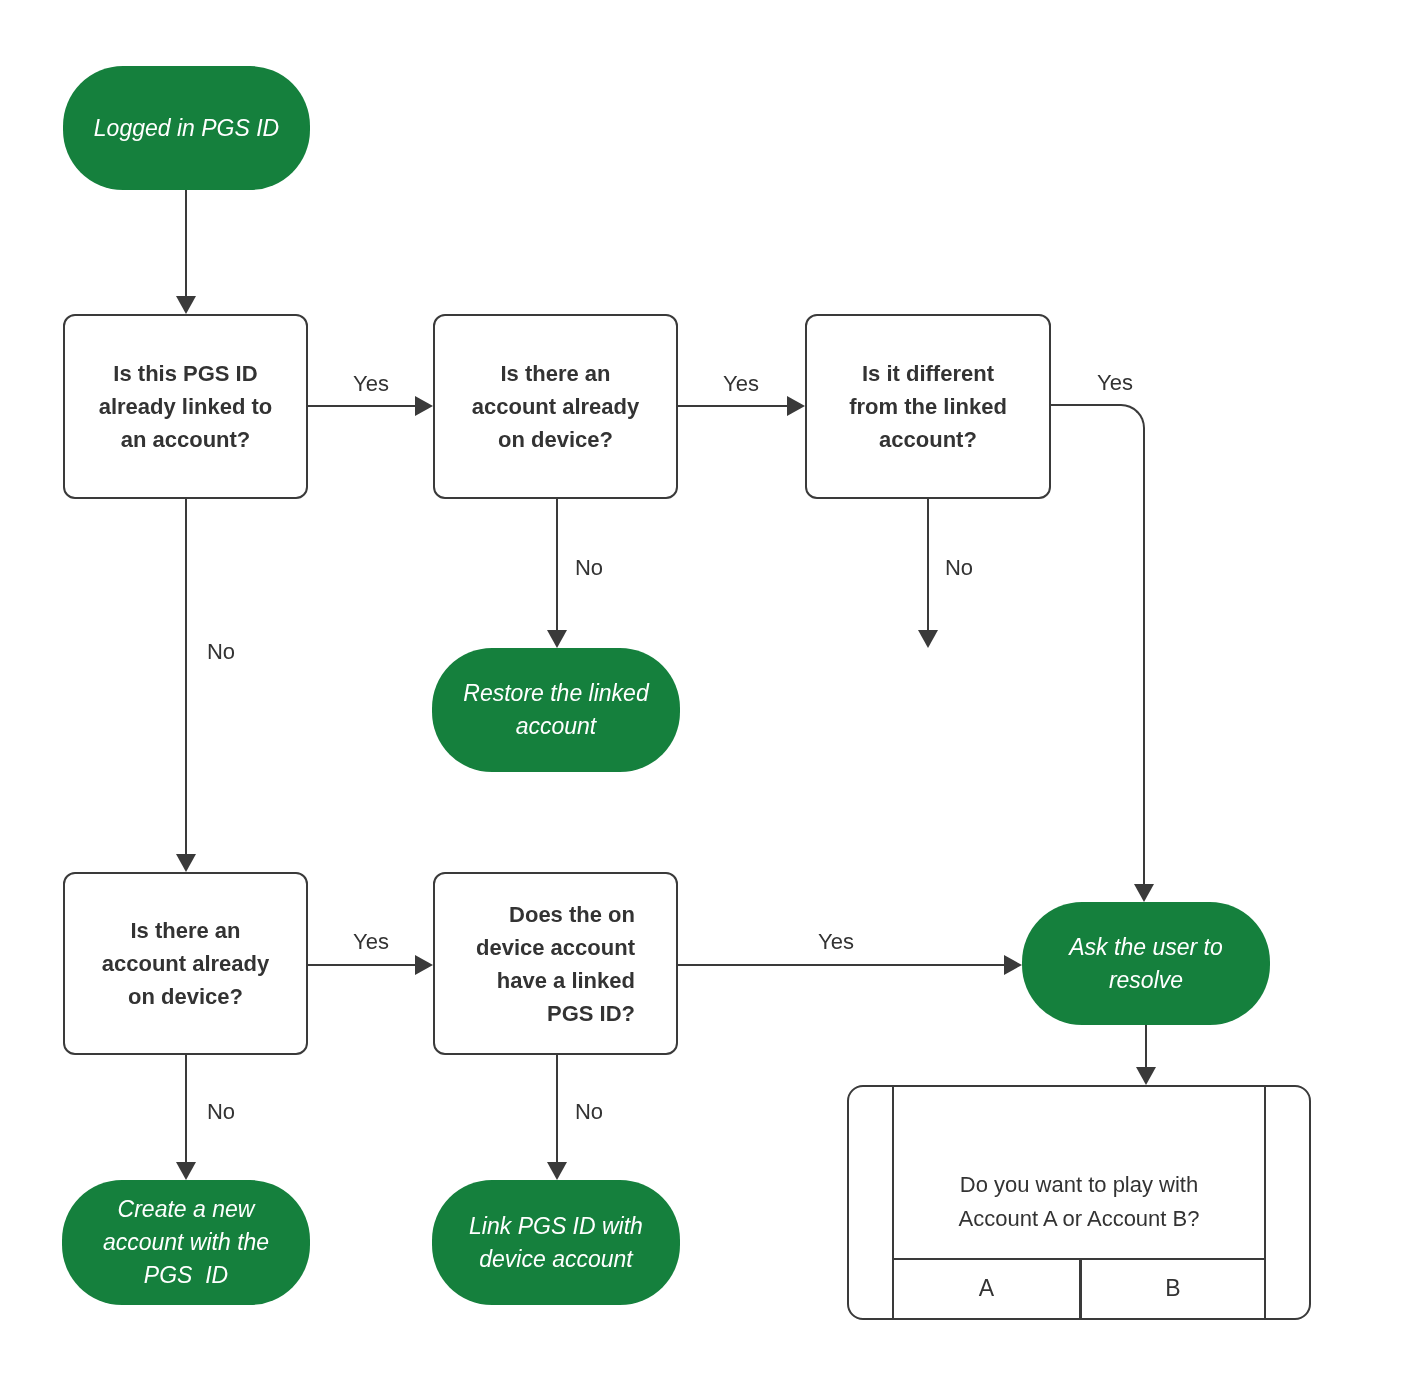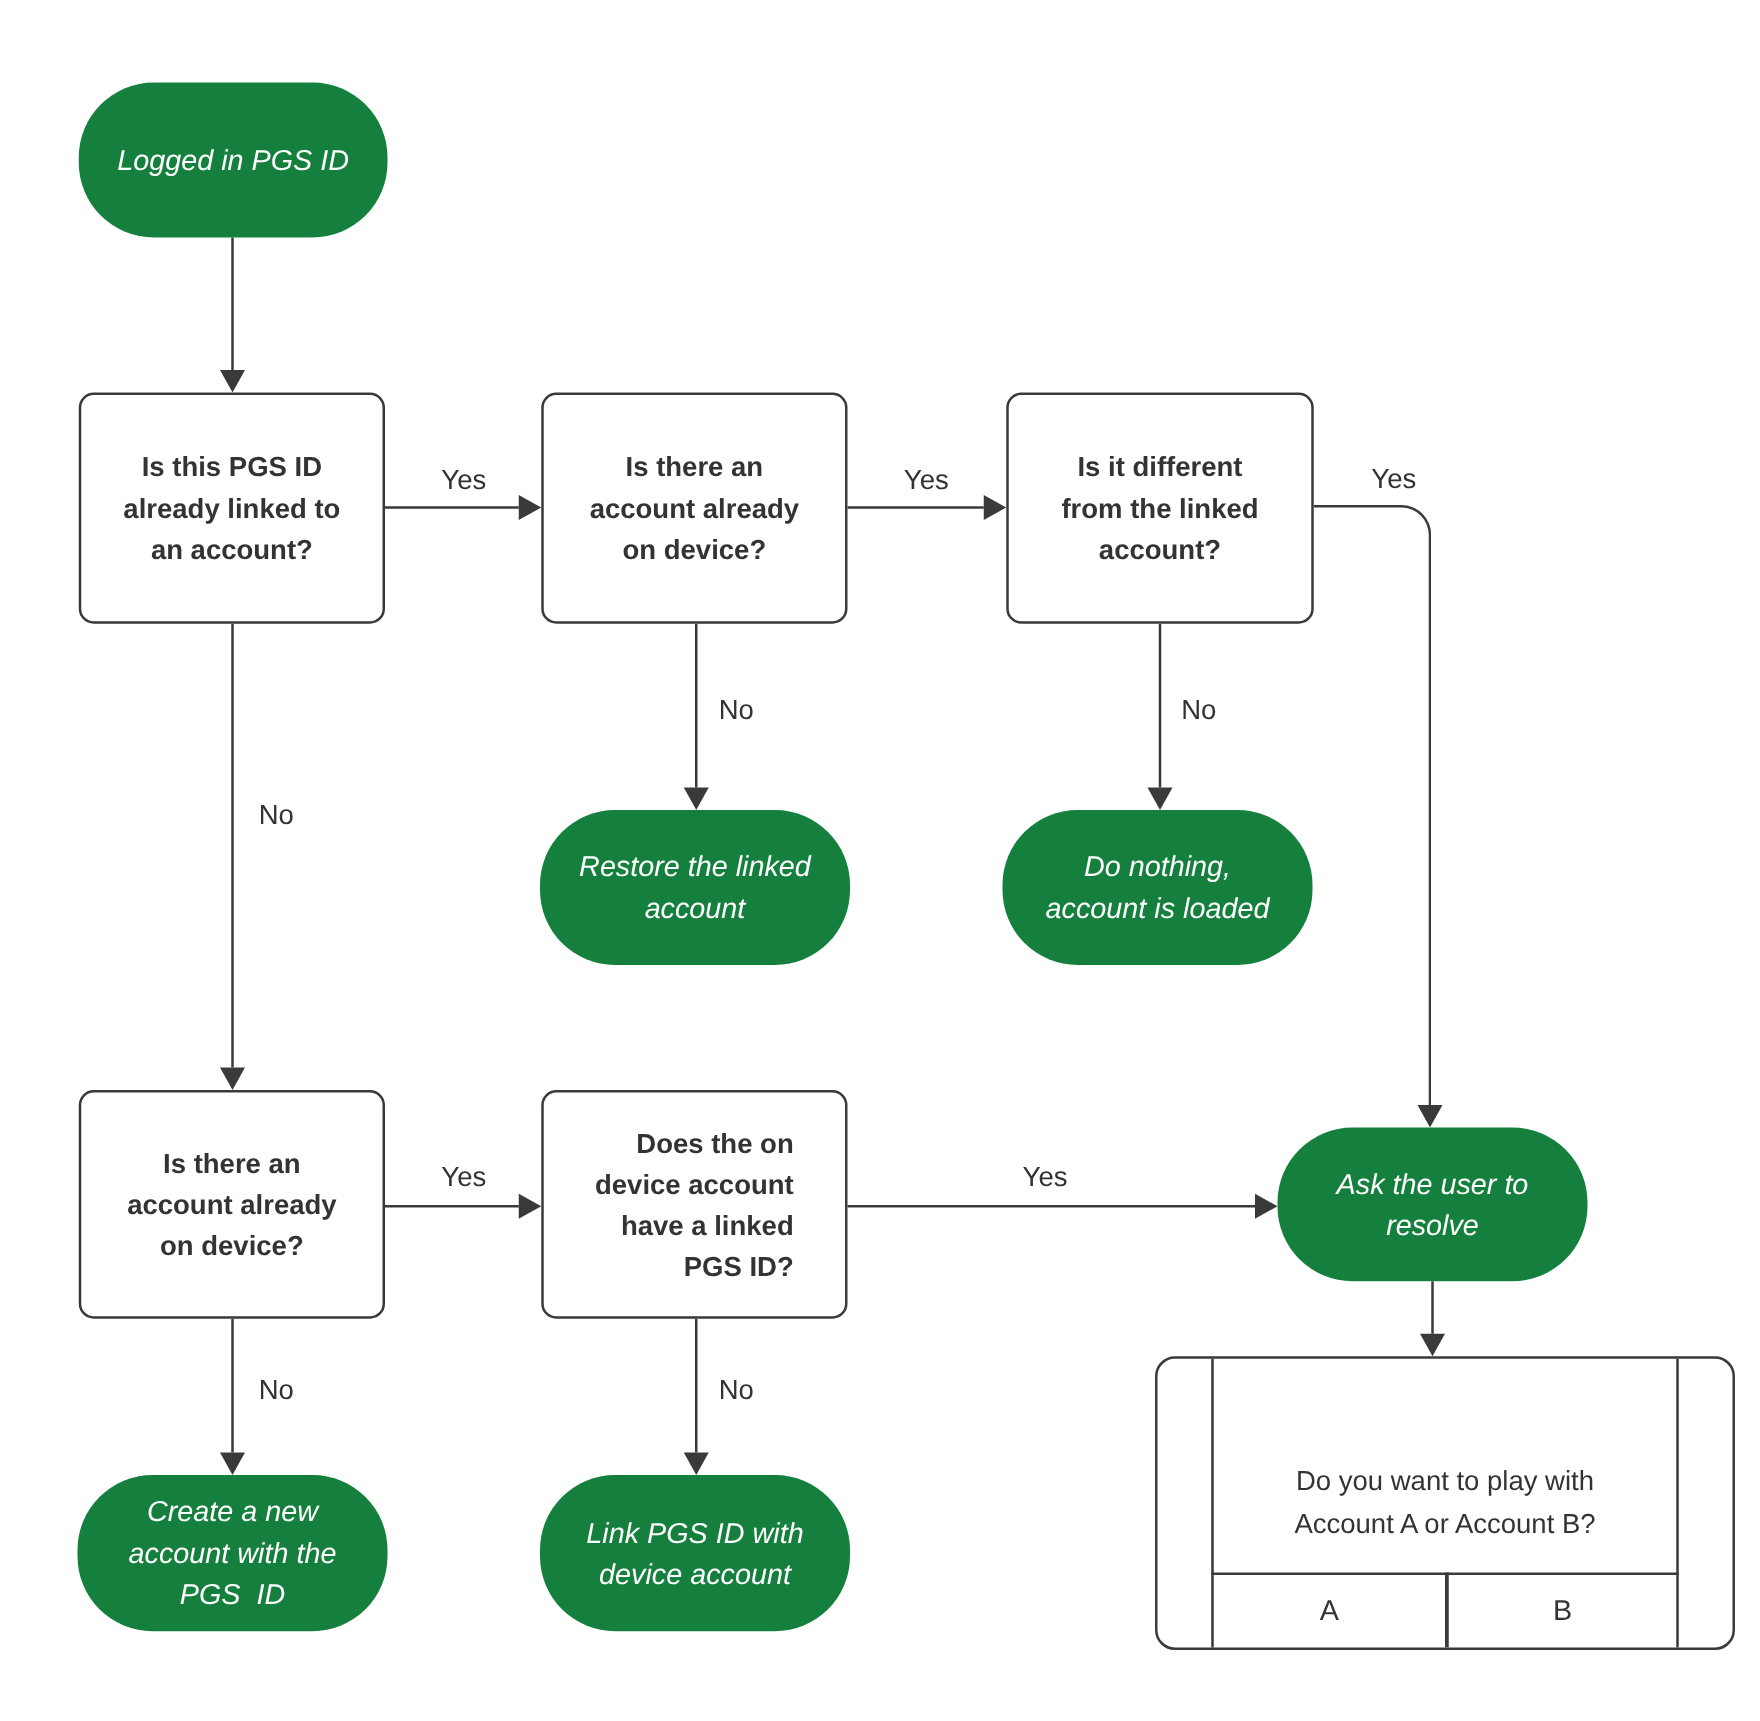--- a/index.html
+++ b/index.html
@@ -31,21 +31,21 @@
   .ah { position:absolute; width:0; height:0; }
   .ah.down  { border-left:10px solid transparent; border-right:10px solid transparent; border-top:18px solid #3a3a3a; }
   .ah.right { border-top:10px solid transparent; border-bottom:10px solid transparent; border-left:18px solid #3a3a3a; }
   
   .elabel {
     position:absolute; width:46px; font-size:22px; line-height:24px;
     text-align:center; color:#333333;
   }
   
   .dialog {
-    position:absolute; left:924px; top:1085px; width:464px; height:235px;
+    position:absolute; left:847px; top:1085px; width:464px; height:235px;
     border:2px solid #3a3a3a; border-radius:16px; background:#ffffff;
   }
   .dlg-vline { position:absolute; top:0; width:2px; height:231px; background:#3a3a3a; }
   .dlg-vline.left  { left:43px; }
   .dlg-vline.right { left:415px; }
   .dlg-hline { position:absolute; left:43px; top:171px; width:374px; height:2px; background:#3a3a3a; }
   .dlg-btn-divider { position:absolute; left:230px; top:171px; width:3px; height:60px; background:#3a3a3a; }
   .dlg-message {
     position:absolute; left:45px; top:60px; width:370px; height:110px;
     display:flex; align-items:center; justify-content:center; text-align:center;
@@ -157,22 +157,20 @@
   <div class="elabel" id="l-yes5">Yes</div>
   <div class="elabel" id="l-no1">No</div>
   <div class="elabel" id="l-no2">No</div>
   <div class="elabel" id="l-no3">No</div>
   <div class="elabel" id="l-no4">No</div>
   <div class="elabel" id="l-no5">No</div>
 
   <div class="pill" id="n-start">Logged in PGS ID</div>
   <div class="pill" id="n-restore">Restore the linked
 account</div>
-  <div class="pill" id="n-nothing">Do nothing,
-account is loaded</div>
   <div class="pill" id="n-ask">Ask the user to
 resolve</div>
   <div class="pill" id="n-create">Create a new
 account with the
 PGS  ID</div>
   <div class="pill" id="n-link">Link PGS ID with
 device account</div>
 
   <div class="qbox" id="n-q1">Is this PGS ID
 already linked to

